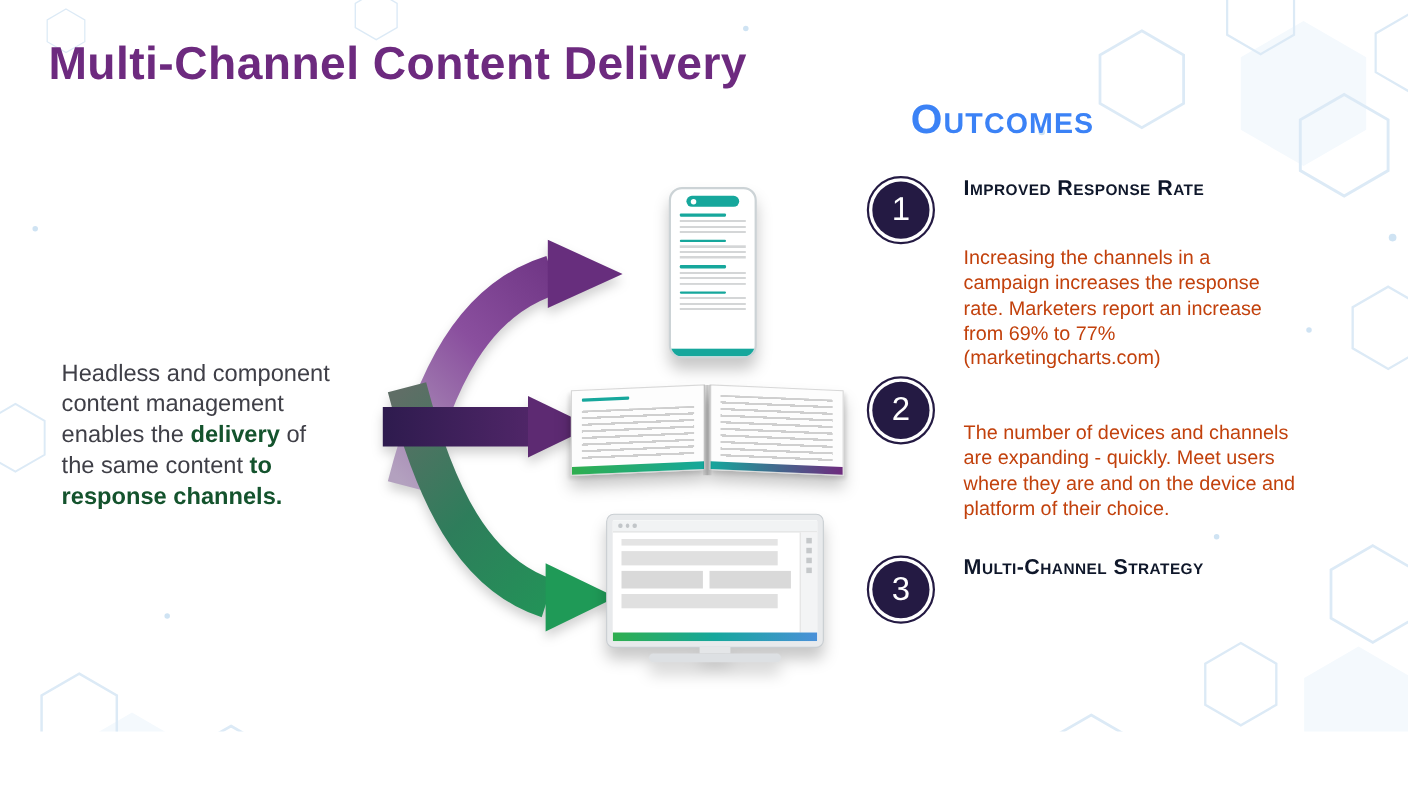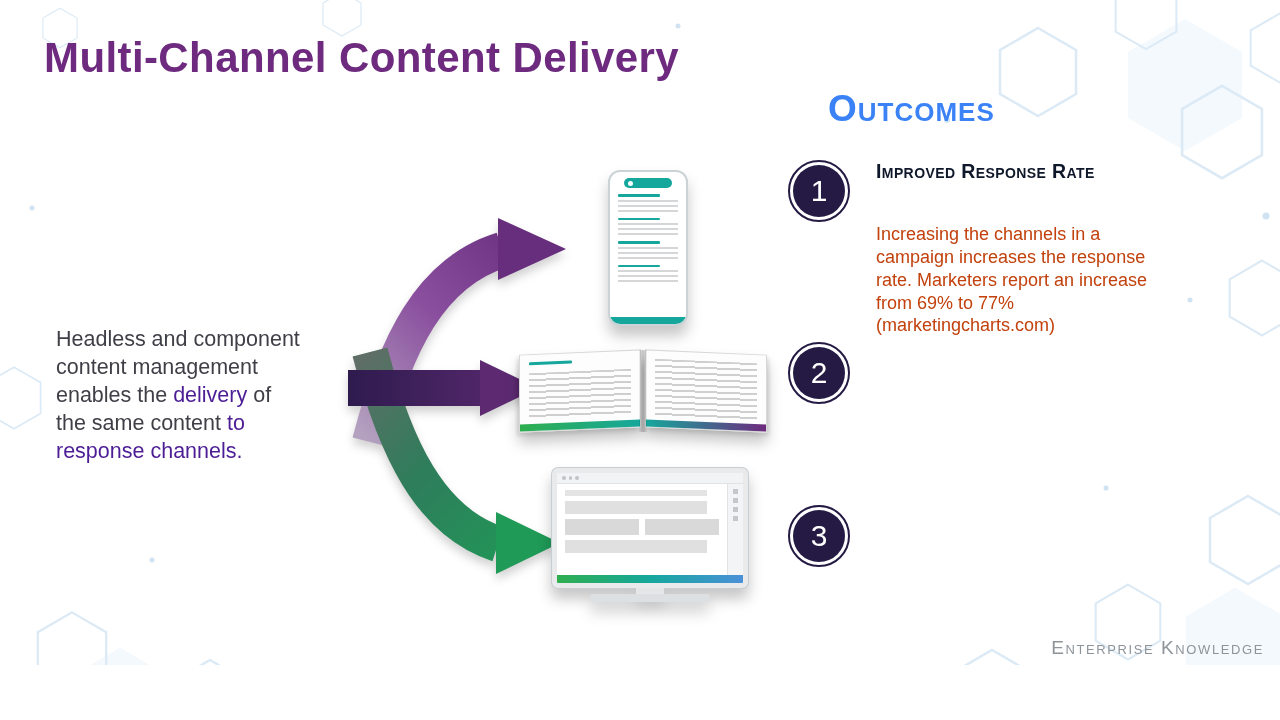--- a/index.html
+++ b/index.html
@@ -10,21 +10,21 @@
   
   .bg-hex { position:absolute; inset:0; width:1280px; height:720px; pointer-events:none; }
 
   
   .title { position:absolute; left:44px; top:34px; font-size:42px; font-weight:700;
            color:#6d2a7f; letter-spacing:0.4px; }
 
   
   .intro { position:absolute; left:56px; top:292px; width:320px; font-size:21.5px;
            line-height:1.30; color:#3f3f47; white-space:pre-line;margin-top:34px; }
-  .intro .accent { color:#4c1d95; font-weight:400; }
+  .intro .accent { color:#14532d; font-weight:700; }
 
   
   .arrows { position:absolute; left:340px; top:180px; width:250px; height:420px;
             filter: drop-shadow(0 6px 5px rgba(0,0,0,0.18)); }
 
   
   .outcomes-heading { position:absolute; left:828px; top:88px; font-size:37px; font-weight:700;
                       color:#3b82f6; font-variant:small-caps; letter-spacing:1px; }
   .outcome { position:absolute; left:788px; width:470px; display:flex; gap:26px; align-items:flex-start; }
   .outcome-0 { top:160px; } .outcome-1 { top:342px; } .outcome-2 { top:505px; }
@@ -250,26 +250,30 @@
 from 69% to 77%
 (marketingcharts.com)</div>
     </div>
   </div>
 
   <div class="outcome outcome-1">
     <div class="num-outer">
       <div class="num-inner">2</div>
     </div>
     <div class="outcome-text">
+      <div class="outcome-body">The number of devices and channels
+are expanding - quickly. Meet users
+where they are and on the device and
+platform of their choice.</div>
     </div>
   </div>
 
   <div class="outcome outcome-2">
     <div class="num-outer">
       <div class="num-inner">3</div>
     </div>
     <div class="outcome-text">
-    </div>
-  </div>
-
-  <div class="footer">Enterprise Knowledge</div>
+      <div class="outcome-title">Multi-Channel Strategy</div>
+    </div>
+  </div>
+
 
 </div>
 
 </body></html>

